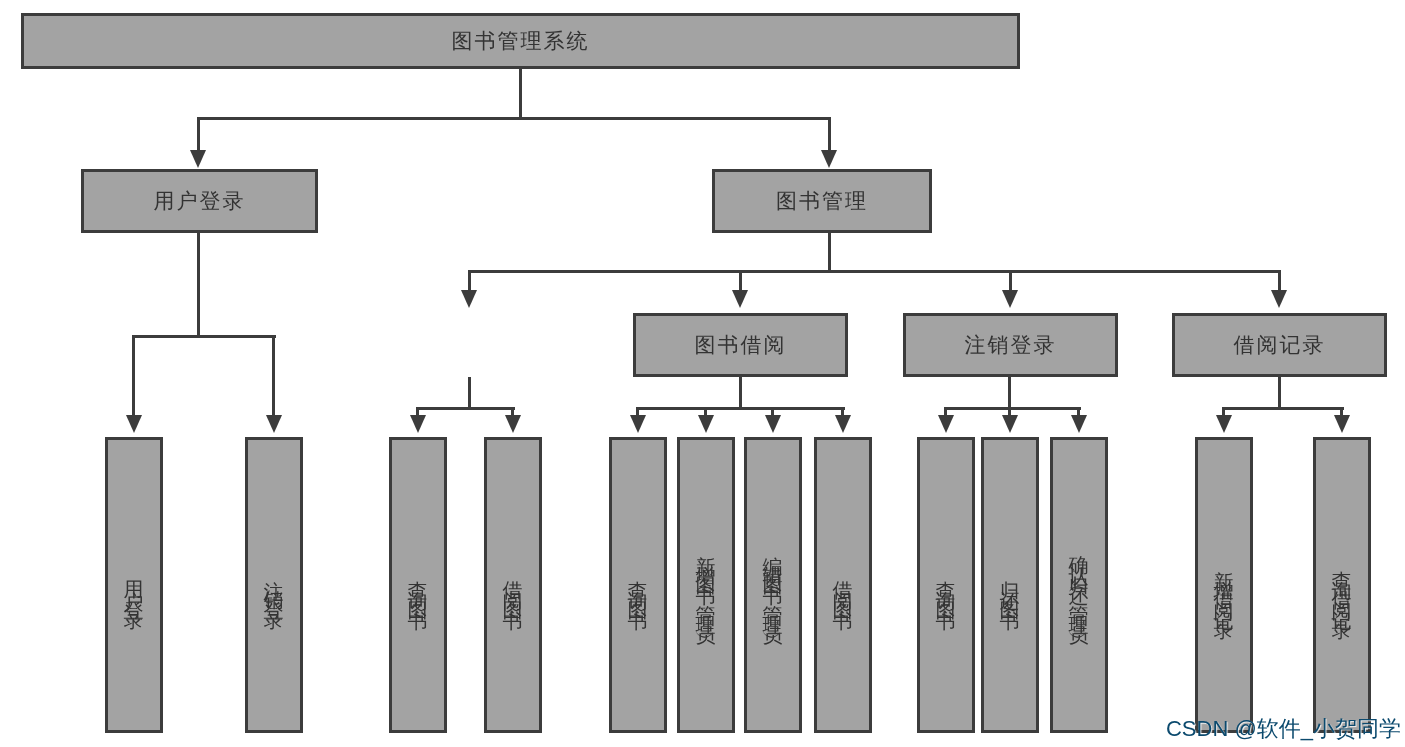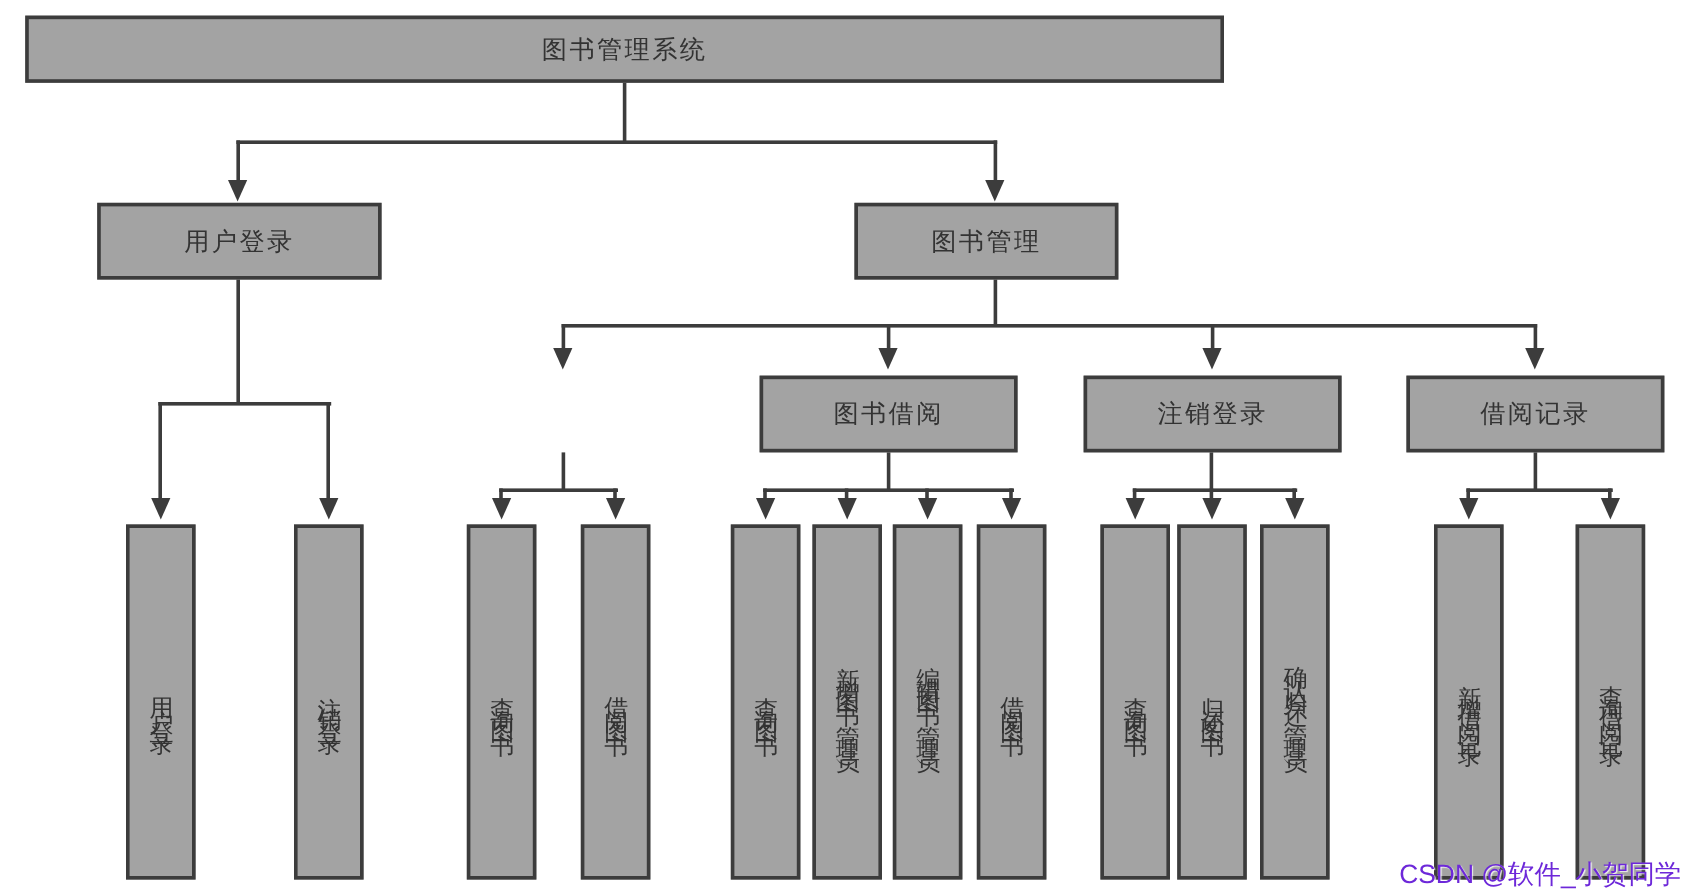--- a/index.html
+++ b/index.html
@@ -20,21 +20,21 @@
   }
   .vline { position:absolute; width:3px; background:#3c3c3c; }
   .hline { position:absolute; height:3px; background:#3c3c3c; }
   .arrow {
     position:absolute; width:0; height:0;
     border-left:8px solid transparent; border-right:8px solid transparent;
     border-top:18px solid #3c3c3c;
   }
   .watermark {
     position:absolute; top:714px; right:4px;
-    font-size:22px; color:#6d28d9; white-space:nowrap;
+    font-size:22px; color:#0c4a6e; white-space:nowrap;
     text-shadow:1px 1px 1px rgba(255,255,255,0.9);
   }
 </style>
 </head>
 <body>
 
 <div class="canvas">
 
   <div class="node" style="left:21px;top:13px;width:999px;height:56px">图书管理系统</div>
 

